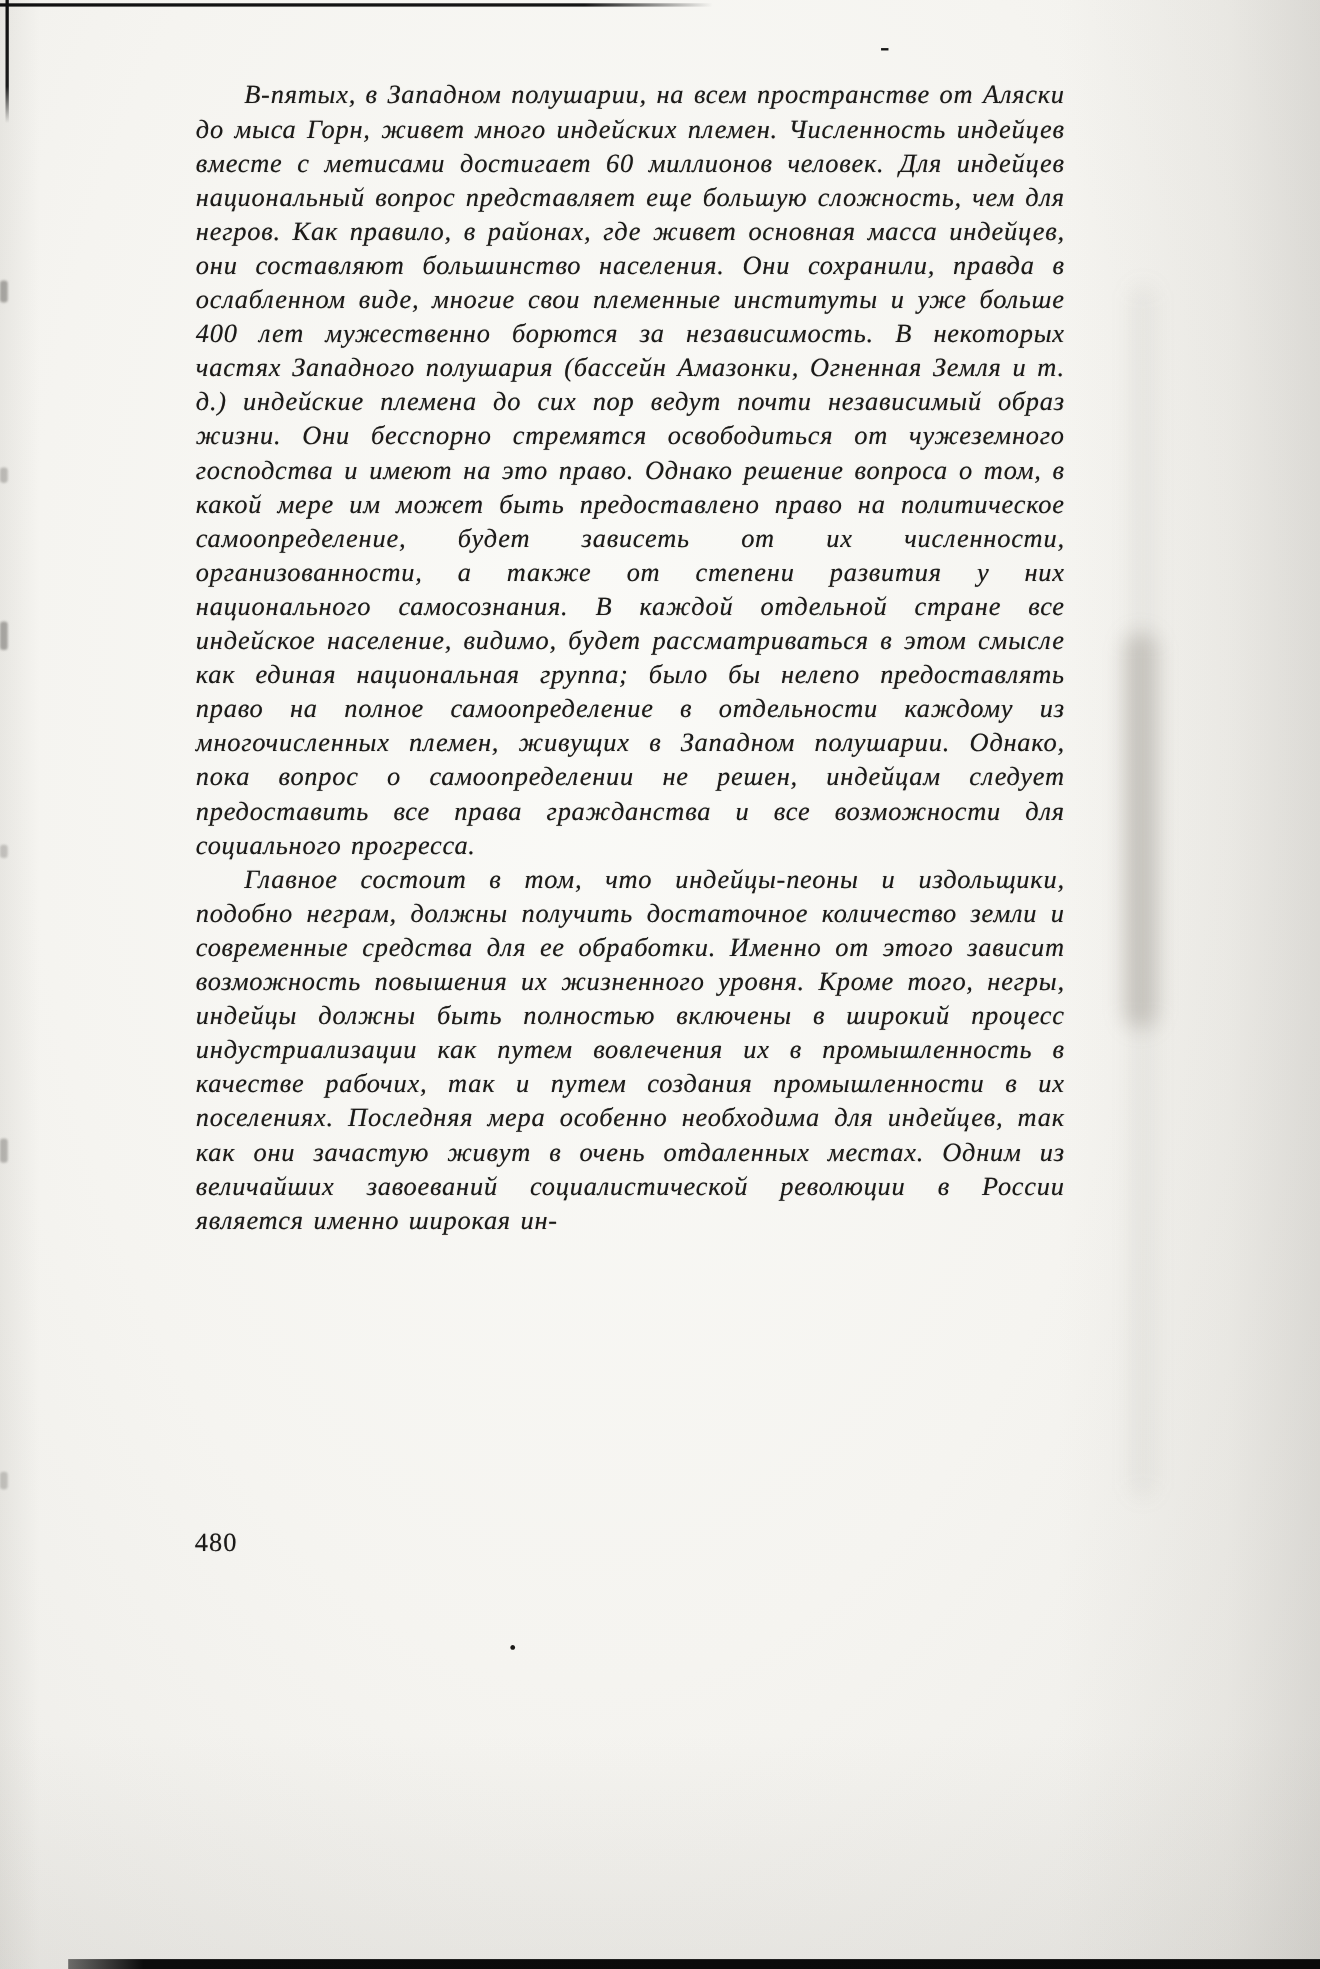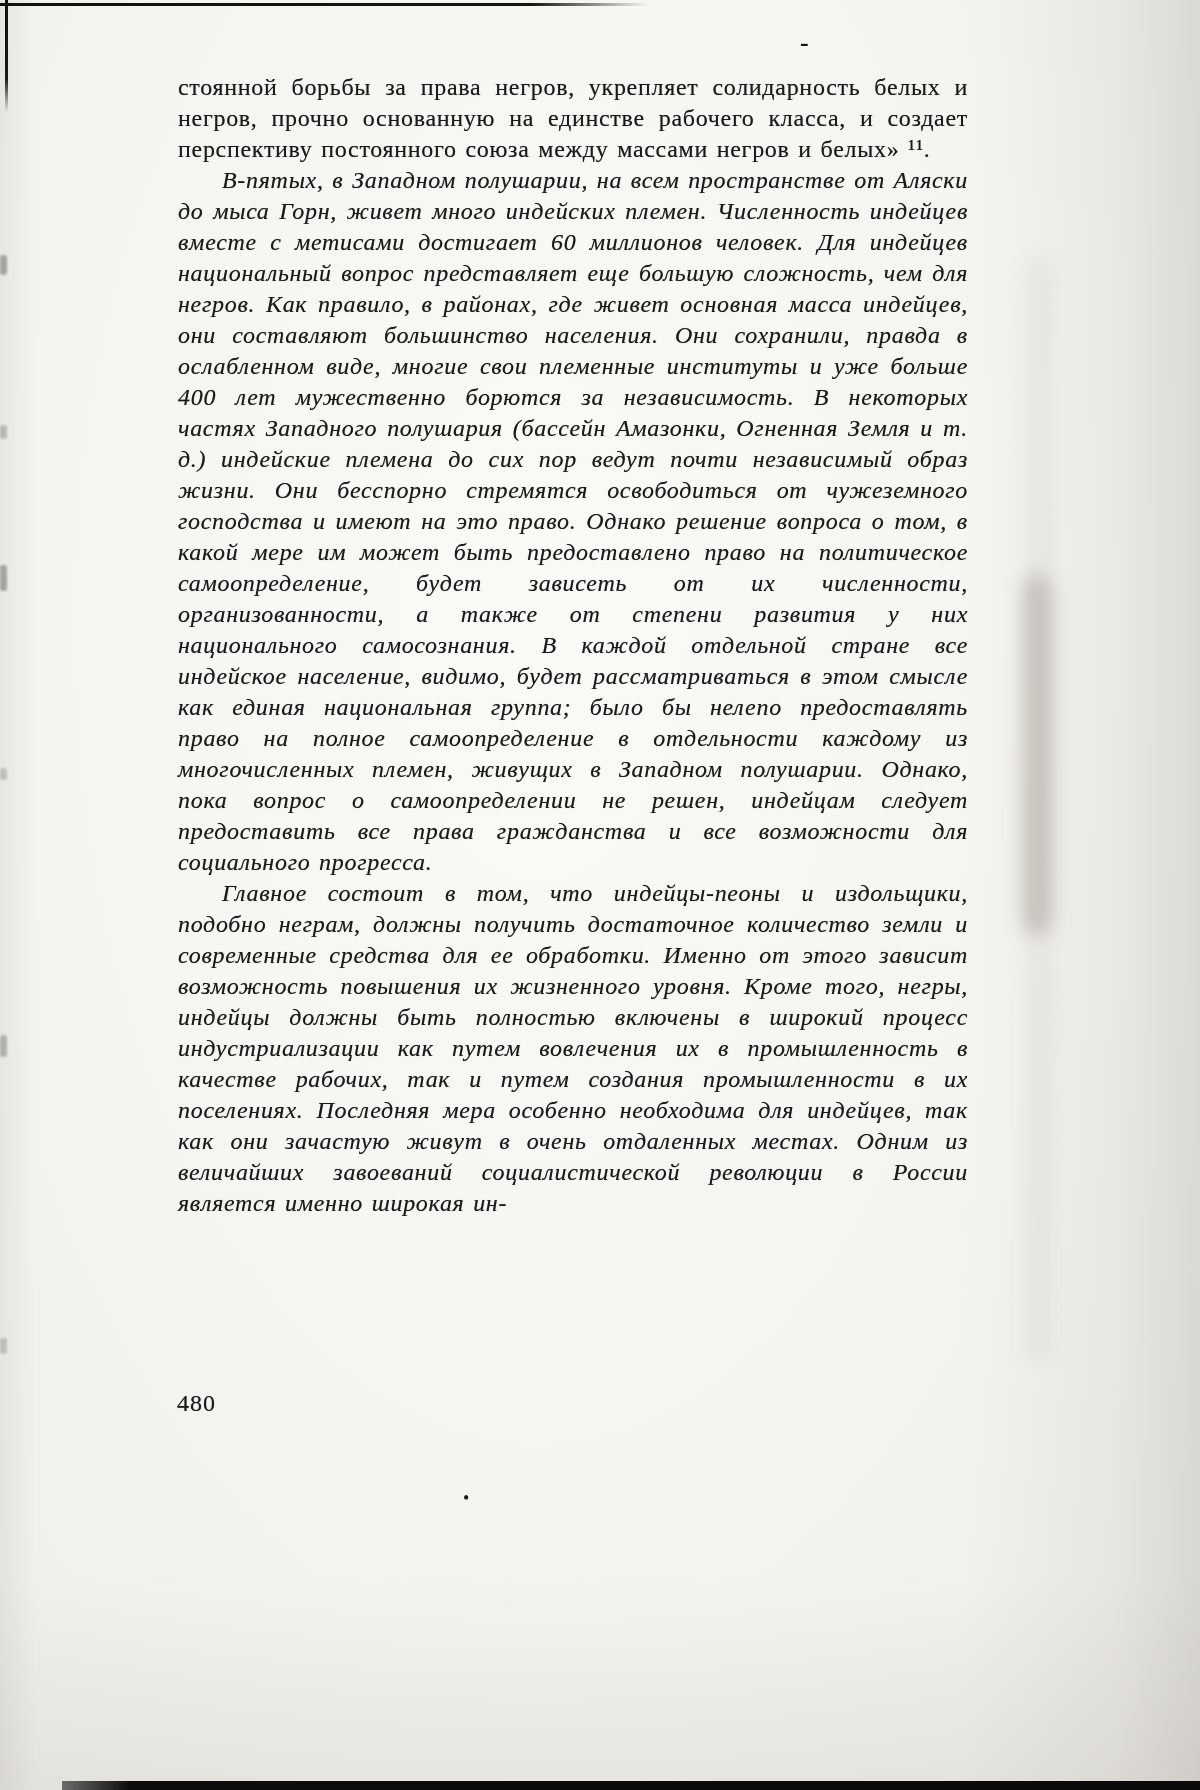--- a/index.html
+++ b/index.html
@@ -120,20 +120,19 @@
   <div class="artifact edge-tick tick-5"></div>
   <div class="artifact edge-tick tick-6"></div>
   <div class="artifact right-smudge-soft"></div>
   <div class="artifact right-smudge"></div>
   <div class="artifact bottom-bar"></div>
 
   <span class="top-right-mark">-</span>
   <span class="bottom-dot">•</span>
 
   <div class="textblock">
-    <p>стоянной борьбы за права негров, укрепляет солидарность белых и негров, прочно основанную на единстве рабочего класса, и создает перспективу постоянного союза между массами негров и белых» ¹¹.</p>
     <p class="indent">В-пятых, в Западном полушарии, на всем пространстве от Аляски до мыса Горн, живет много индейских племен. Численность индейцев вместе с метисами достигает 60 миллионов человек. Для индейцев национальный вопрос представляет еще большую сложность, чем для негров. Как правило, в районах, где живет основная масса индейцев, они составляют большинство населения. Они сохранили, правда в ослабленном виде, многие свои племенные институты и уже больше 400 лет мужественно борются за независимость. В некоторых частях Западного полушария (бассейн Амазонки, Огненная Земля и т. д.) индейские племена до сих пор ведут почти независимый образ жизни. Они бесспорно стремятся освободиться от чужеземного господства и имеют на это право. Однако решение вопроса о том, в какой мере им может быть предоставлено право на политическое самоопределение, будет зависеть от их численности, организованности, а также от степени развития у них национального самосознания. В каждой отдельной стране все индейское население, видимо, будет рассматриваться в этом смысле как единая национальная группа; было бы нелепо предоставлять право на полное самоопределение в отдельности каждому из многочисленных племен, живущих в Западном полушарии. Однако, пока вопрос о самоопределении не решен, индейцам следует предоставить все права гражданства и все возможности для социального прогресса.</p>
     <p class="indent">Главное состоит в том, что индейцы-пеоны и издольщики, подобно неграм, должны получить достаточное количество земли и современные средства для ее обработки. Именно от этого зависит возможность повышения их жизненного уровня. Кроме того, негры, индейцы должны быть полностью включены в широкий процесс индустриализации как путем вовлечения их в промышленность в качестве рабочих, так и путем создания промышленности в их поселениях. Последняя мера особенно необходима для индейцев, так как они зачастую живут в очень отдаленных местах. Одним из величайших завоеваний социалистической революции в России является именно широкая ин-</p>
   </div>
 
   <div class="page-number">480</div>
 
 </div>
 
 </body></html>

